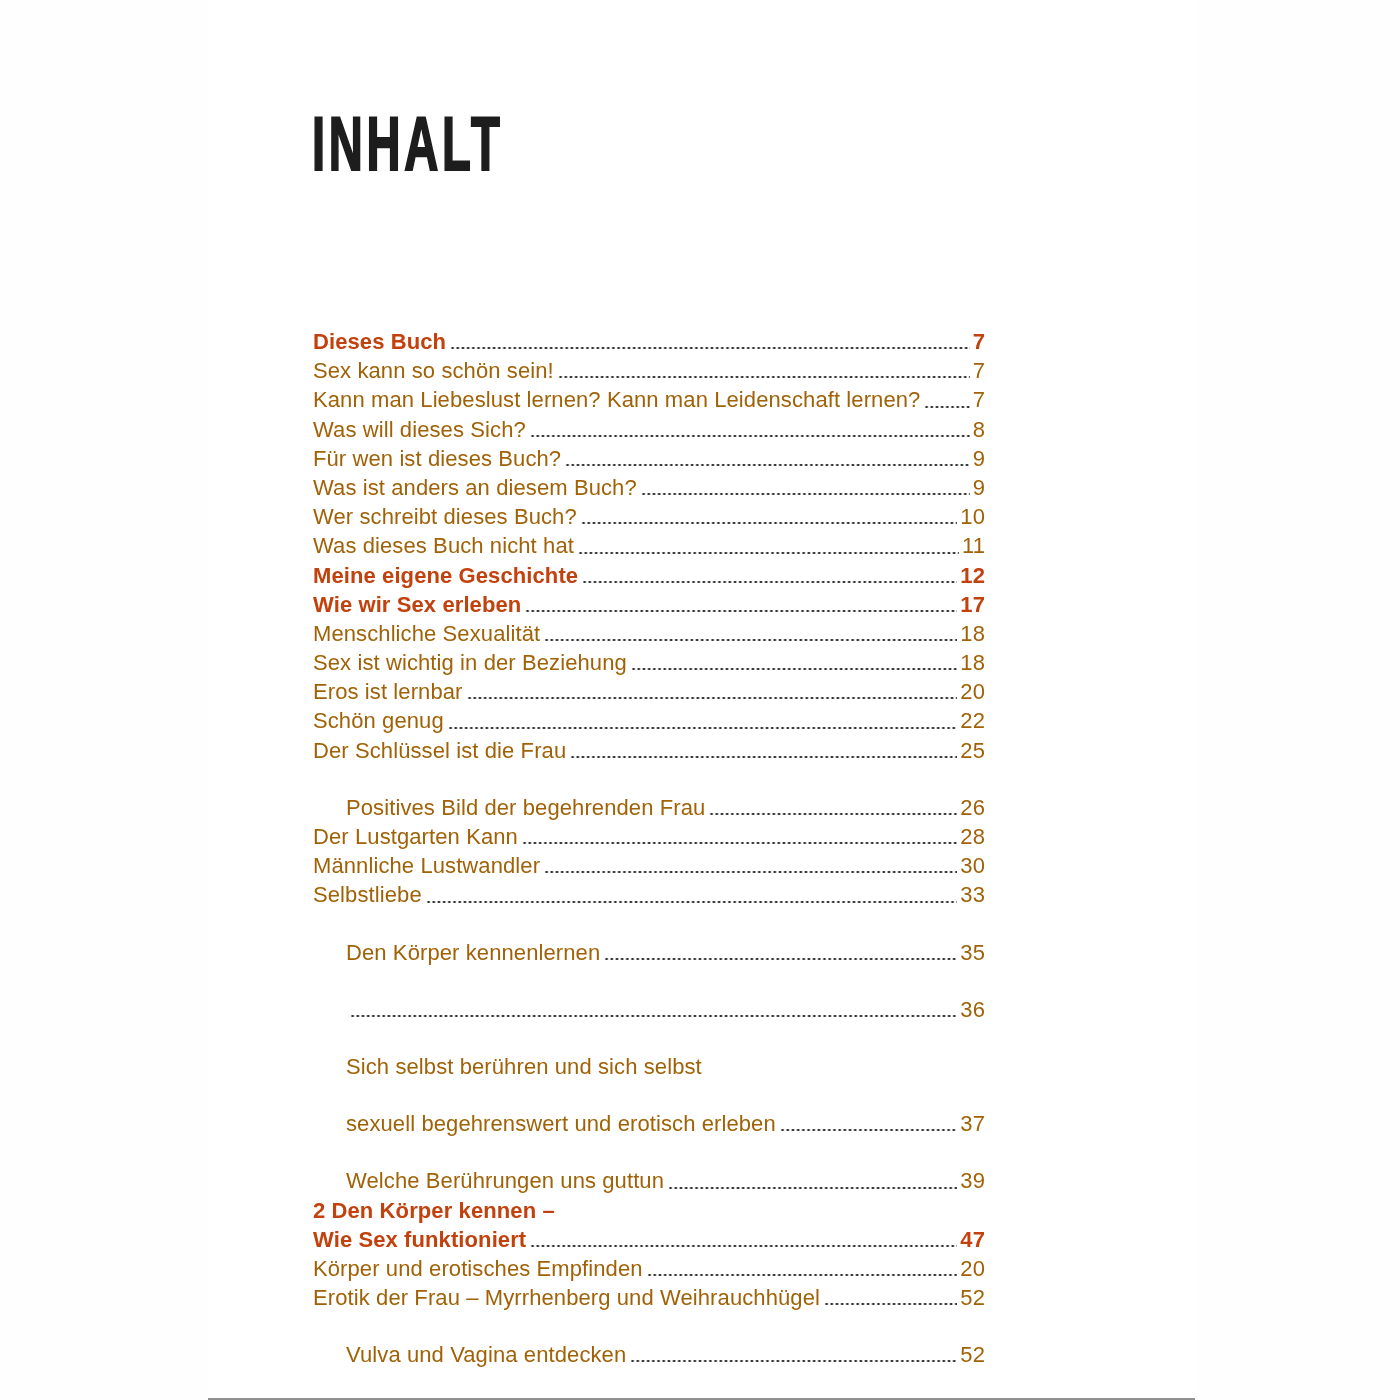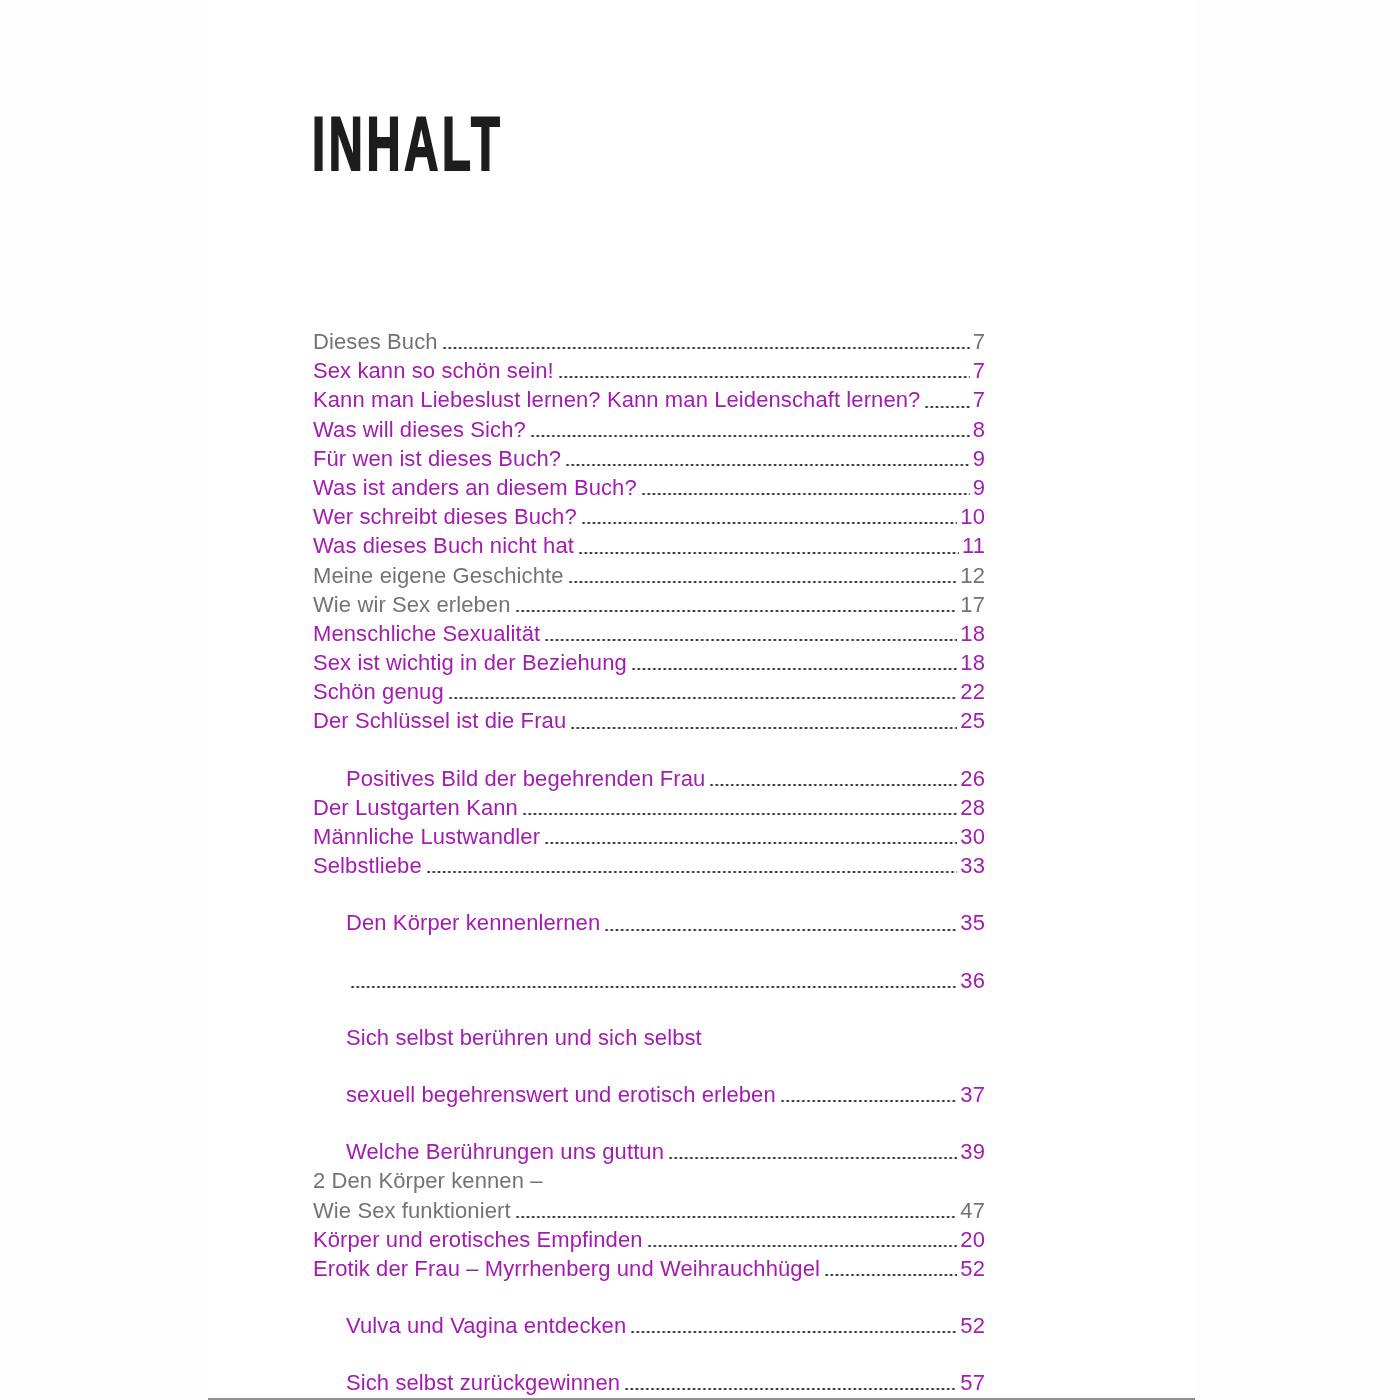--- a/index.html
+++ b/index.html
@@ -47,26 +47,26 @@
     top: 327px;
     width: 672px;
   }
   .row {
     display: flex;
     box-sizing: border-box;
     width: 100%;
     height: 29.2px;
     line-height: 29.2px;
     font-size: 22px;
-    color: #a21caf;
+    color: #a16207;
     letter-spacing: 0.1px;
   }
   .row.bold {
-    font-weight: 400;
-    color: #737373;
+    font-weight: 700;
+    color: #c2410c;
   }
   .row.indent {
     padding-left: 33px;
     margin-top: 28px;
   }
   .label {
     white-space: nowrap;
   }
   .dots {
     flex: 1;
@@ -142,20 +142,25 @@
           <span class="label">Menschliche Sexualität</span>
           <span class="dots"></span>
           <span class="num">18</span>
         </div>
         <div class="row">
           <span class="label">Sex ist wichtig in der Beziehung</span>
           <span class="dots"></span>
           <span class="num">18</span>
         </div>
         <div class="row">
+          <span class="label">Eros ist lernbar</span>
+          <span class="dots"></span>
+          <span class="num">20</span>
+        </div>
+        <div class="row">
           <span class="label">Schön genug</span>
           <span class="dots"></span>
           <span class="num">22</span>
         </div>
         <div class="row">
           <span class="label">Der Schlüssel ist die Frau</span>
           <span class="dots"></span>
           <span class="num">25</span>
         </div>
         <div class="row indent">

